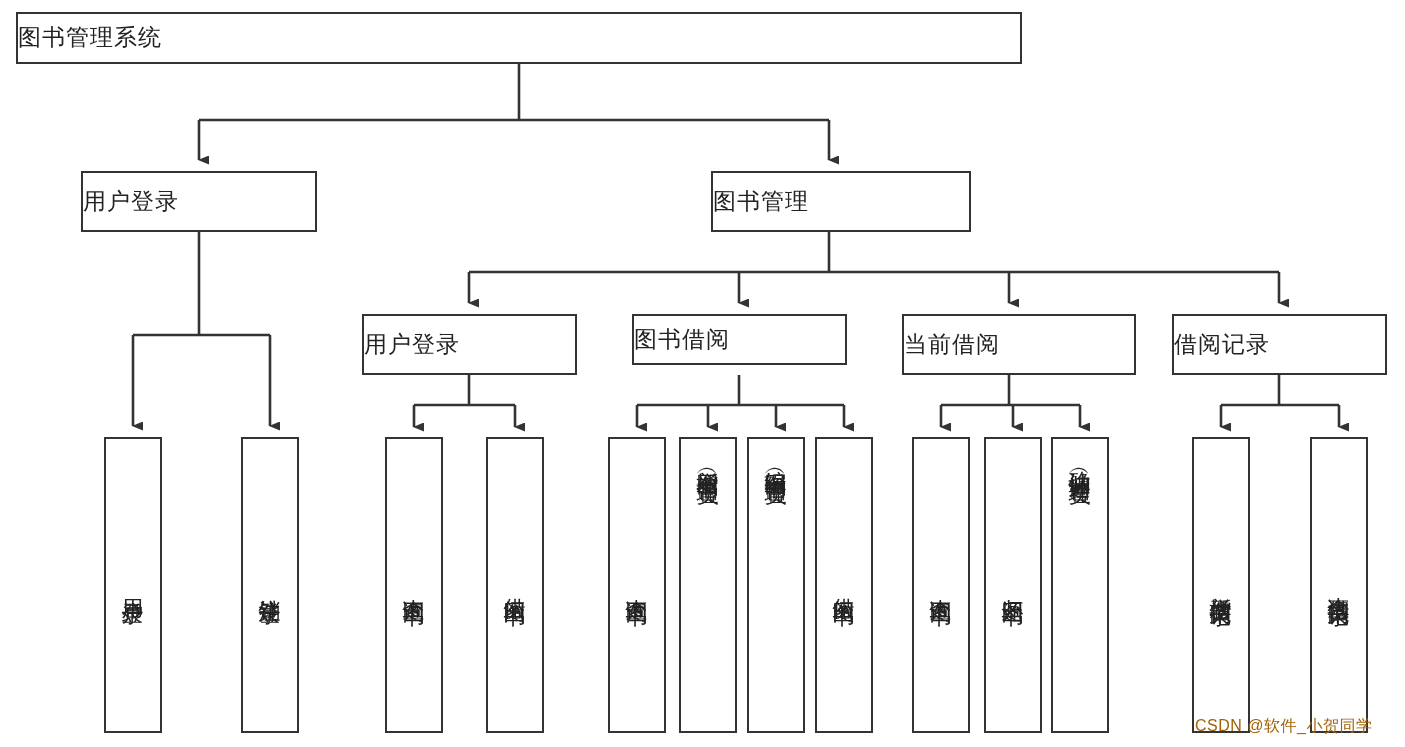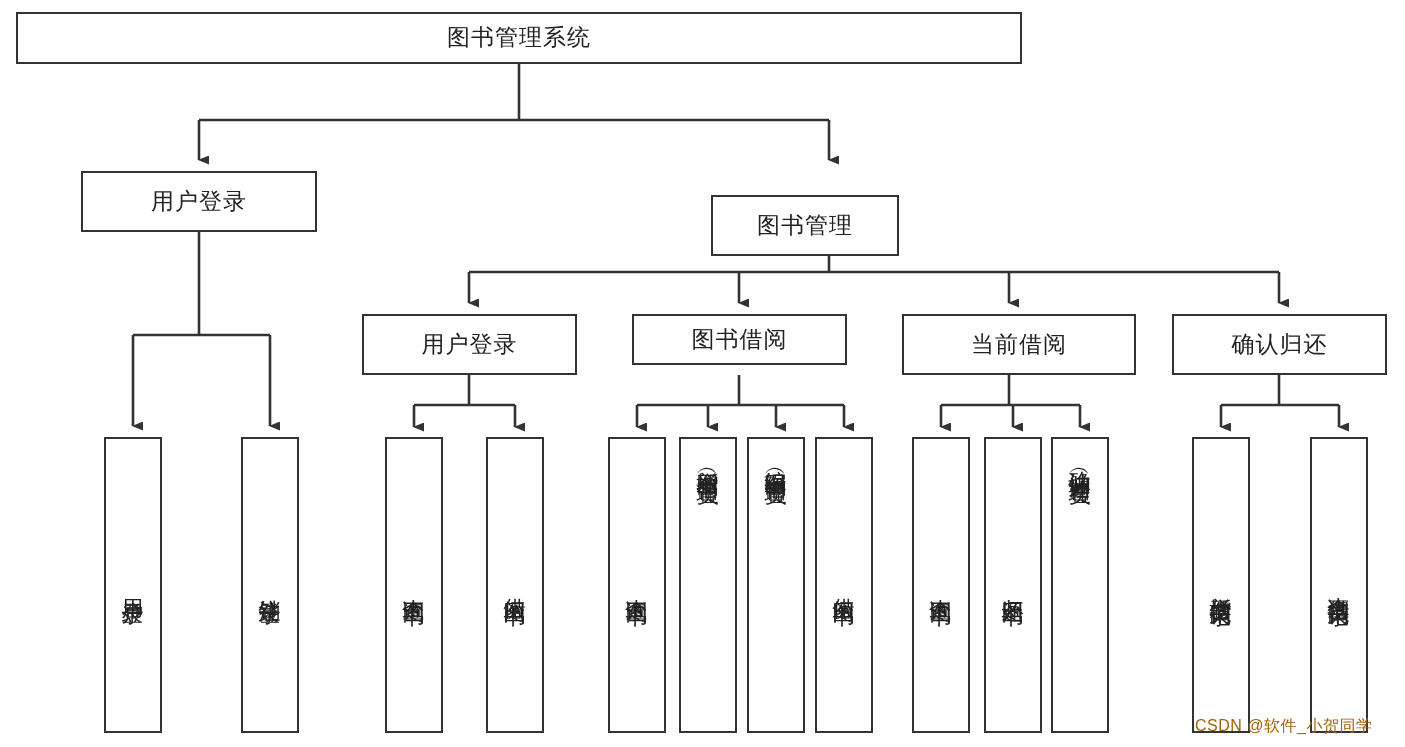--- a/index.html
+++ b/index.html
@@ -25,21 +25,21 @@
     width: 1405px;
     height: 747px;
   }
   .node-box {
     position: absolute;
     box-sizing: border-box;
     background: #ffffff;
     border: 2px solid #333333;
     display: flex;
     align-items: center;
-    justify-content: center;
+    justify-content: flex-start;
     overflow: hidden;
   }
   .node-label-h {
     font-size: 23px;
     color: #222222;
     line-height: 1.1;
     letter-spacing: 1px;
     white-space: nowrap;
   }
   .node-label-v {
@@ -135,35 +135,35 @@
     </g>
   </svg>
 
   <div class="node-box" id="root-node" style="left: 16px; top: 12px; width: 1006px; height: 52px;">
     <span class="node-label-h">图书管理系统</span>
   </div>
 
   <div class="node-box" id="l2-0" style="left: 81px; top: 171px; width: 236px; height: 61px;">
     <span class="node-label-h">用户登录</span>
   </div>
-  <div class="node-box" id="l2-1" style="left: 711px; top: 171px; width: 188px; height: 61px; margin-top: 24px;">
+  <div class="node-box" id="l2-1" style="left: 711px; top: 171px; width: 260px; height: 61px;">
     <span class="node-label-h">图书管理</span>
   </div>
 
   <div class="node-box" id="l3-0" style="left: 362px; top: 314px; width: 215px; height: 61px;">
     <span class="node-label-h">用户登录</span>
   </div>
   <div class="node-box" id="l3-1" style="left: 632px; top: 314px; width: 215px; height: 51px;">
     <span class="node-label-h">图书借阅</span>
   </div>
   <div class="node-box" id="l3-2" style="left: 902px; top: 314px; width: 234px; height: 61px;">
     <span class="node-label-h">当前借阅</span>
   </div>
   <div class="node-box" id="l3-3" style="left: 1172px; top: 314px; width: 215px; height: 61px;">
-    <span class="node-label-h">确认归还</span>
+    <span class="node-label-h">借阅记录</span>
   </div>
 
   <div class="node-box leaf-box centered" id="leaf-0" style="left: 104px; top: 437px; width: 58px; height: 296px;">
     <span class="node-label-v">用户登录</span>
   </div>
   <div class="node-box leaf-box centered" id="leaf-1" style="left: 241px; top: 437px; width: 58px; height: 296px;">
     <span class="node-label-v">注销登录</span>
   </div>
   <div class="node-box leaf-box centered" id="leaf-2" style="left: 385px; top: 437px; width: 58px; height: 296px;">
     <span class="node-label-v">查询图书</span>

